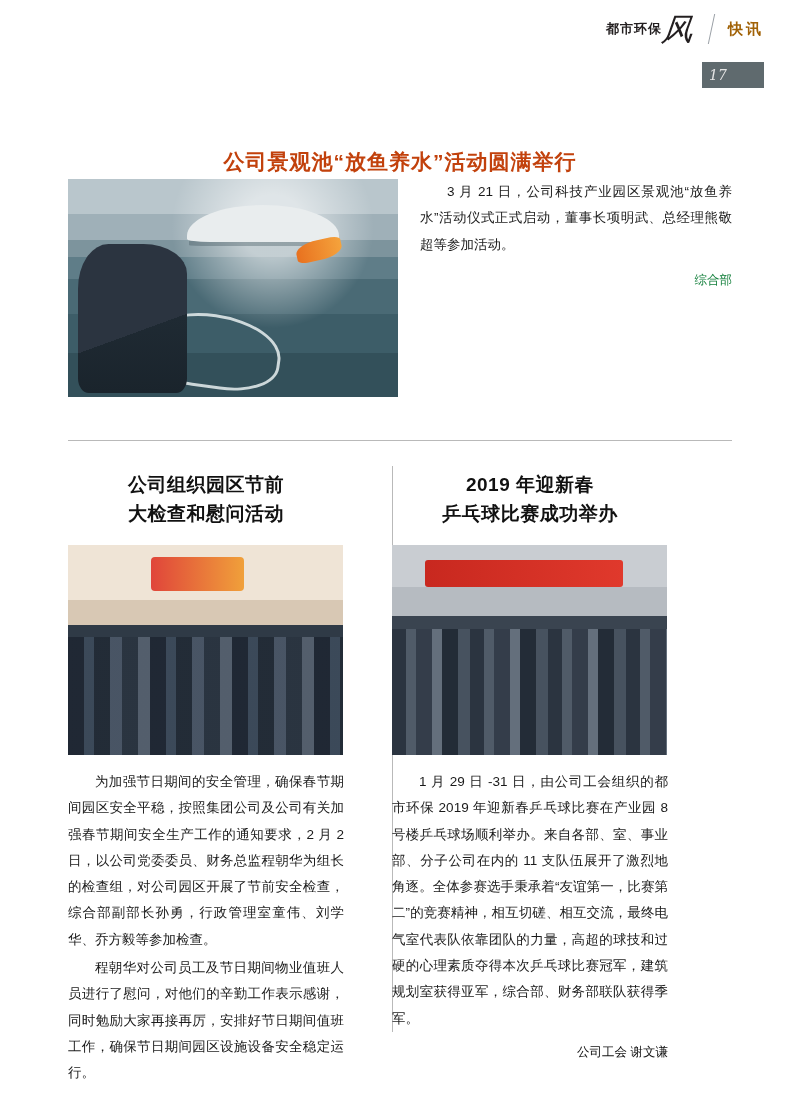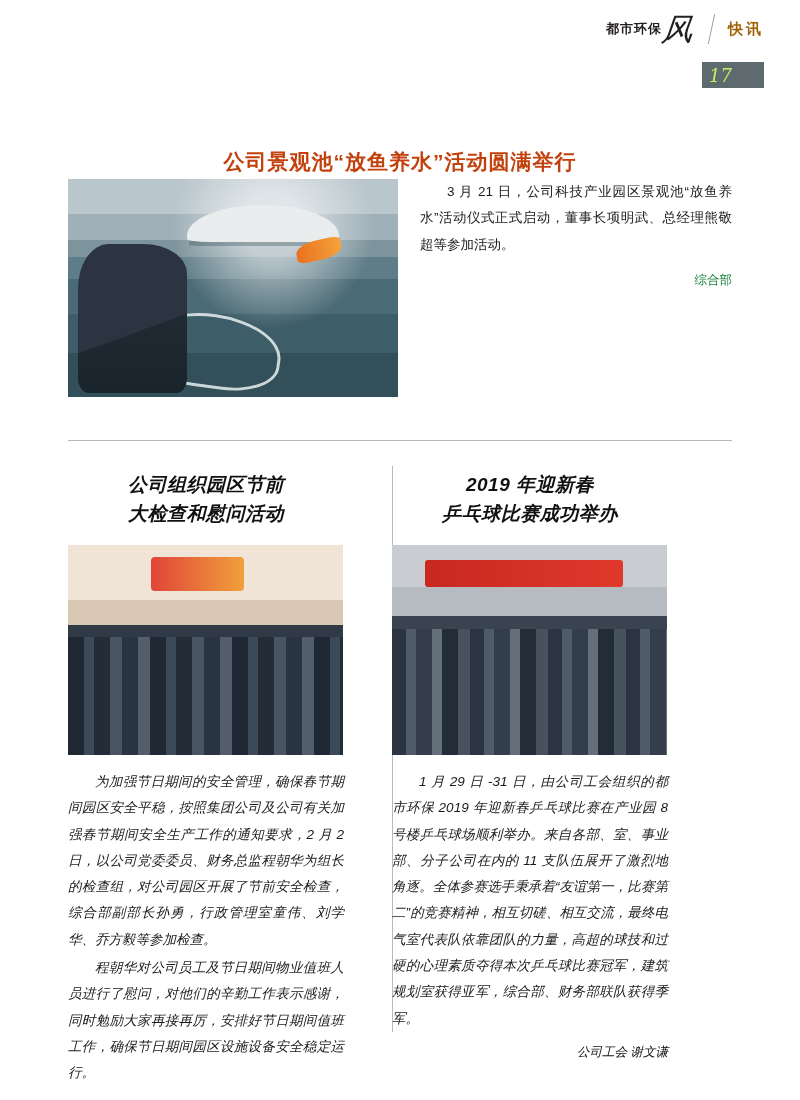--- a/index.html
+++ b/index.html
@@ -69,23 +69,23 @@
     top: 62px;
     width: 62px;
     height: 26px;
     background: #5f6a6e;
     display: flex;
     align-items: center;
     justify-content: flex-start;
     padding-left: 7px;
   }
   .page-number-chip span {
-    color: #bef264;
+    color: #e5e5e5;
     font-family: "DejaVu Serif", "Liberation Serif", serif;
-    font-size: 18px;
+    font-size: 14px;
     font-style: italic;
   }
 
   
   .top-article {
     position: absolute;
     left: 68px; right: 68px;
     top: 148px;
   }
   .top-title {
@@ -244,21 +244,21 @@
   }
 
   
   .cols {
     position: absolute;
     left: 68px; right: 68px;
     top: 470px;
     display: flex;
     gap: 48px;
   }
-  .col { width: 276px; font-style: italic; }
+  .col { width: 276px; }
   .col-title {
     text-align: center;
     font-size: 19px;
     font-weight: bold;
     line-height: 1.55;
     letter-spacing: .5px;
     margin-bottom: 16px;
     color: #111;
   }
   .col .photo { margin-bottom: 14px; }

